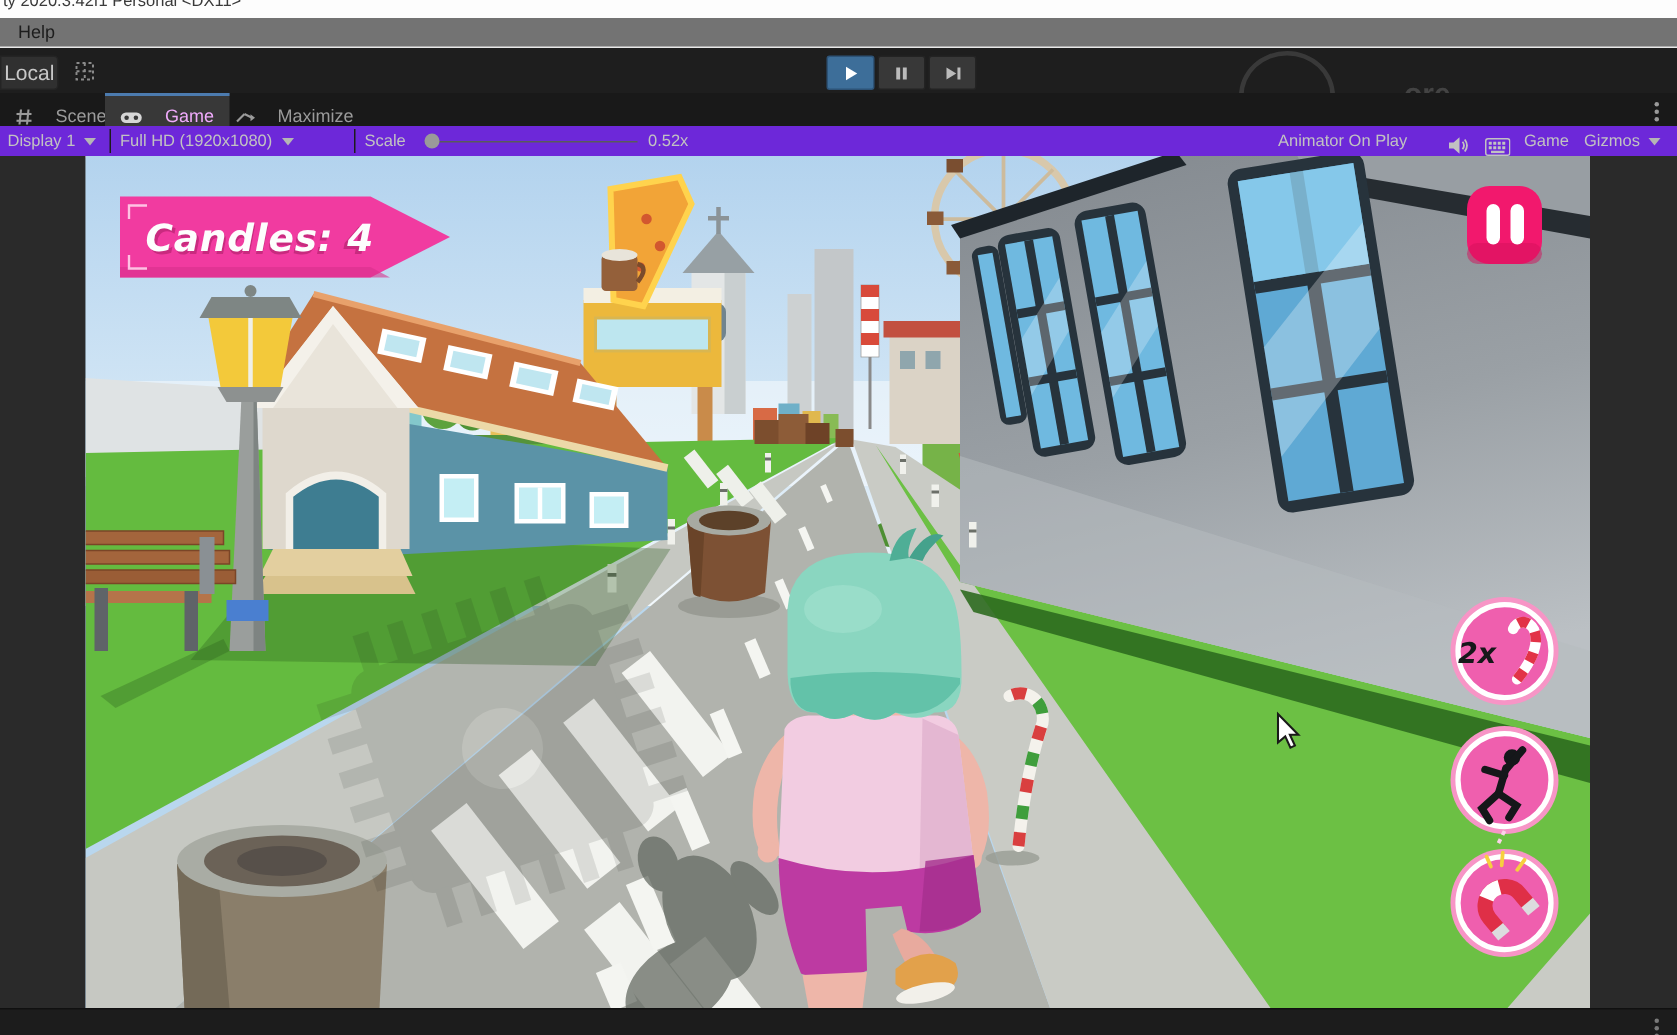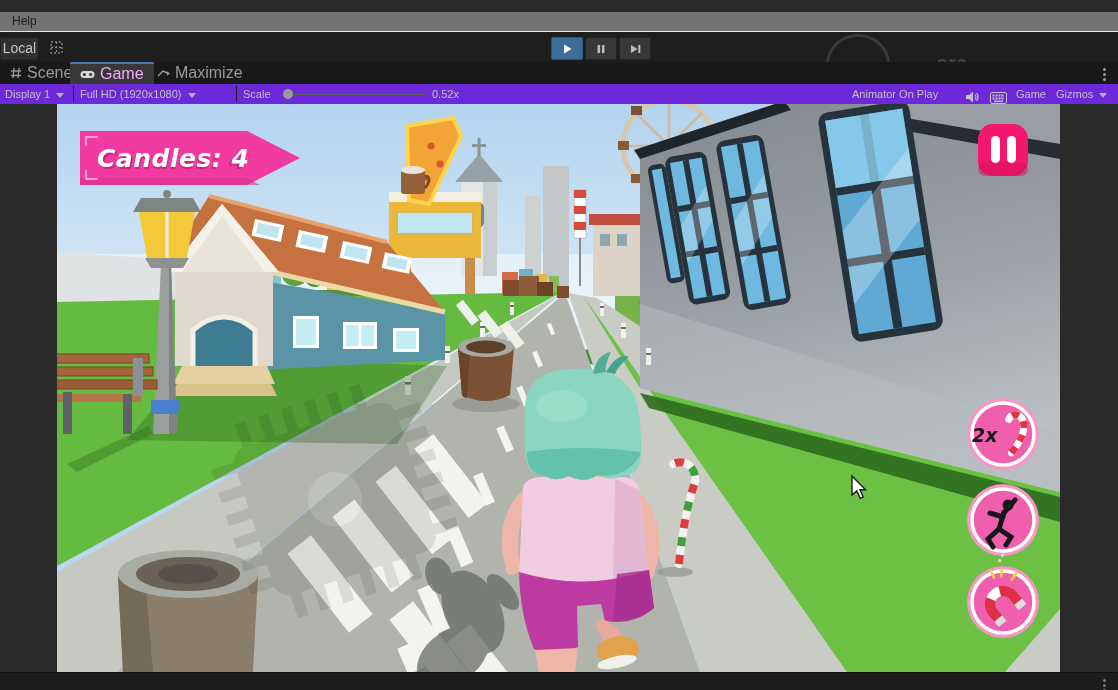--- a/index.html
+++ b/index.html
@@ -17,22 +17,22 @@
   .snap-ic{position:absolute;left:49px;top:8px;width:16px;height:16px;}
   .playgroup{position:absolute;left:551px;top:5px;display:flex;gap:2px;}
   .pbtn{width:30px;height:21px;background:#383838;border:1px solid #232323;border-radius:2px;
         display:flex;align-items:center;justify-content:center;}
   .pbtn.active{background:#3d6e99;border-color:#2d5377;}
   .wm-ring{position:absolute;left:826px;top:2px;width:58px;height:54px;border:3px solid rgba(185,185,185,0.18);
            border-radius:50%;pointer-events:none;}
   .wm-ore{position:absolute;left:936px;top:20px;font-size:20px;font-weight:bold;color:rgba(200,200,200,0.22);pointer-events:none;}
   
   .tabrow{position:absolute;left:0;top:62px;width:100%;height:22px;background:#191919;}
-  .tab{position:absolute;top:0;height:22px;display:flex;align-items:center;gap:5px;padding:0 10px;
-       color:#9b9b9b;font-size:16px;}
+  .tab{position:absolute;top:0;height:22px;display:flex;align-items:flex-end;gap:15px;padding:0 10px;
+       color:#9b9b9b;font-size:12px;}
   .tab.active{background:#383838;color:#f0abfc;border-top:2px solid #4c7baf;height:20px;}
   .kebab{position:absolute;width:4px;top:4px;}
   .kebab i{display:block;width:3px;height:3px;border-radius:50%;background:#9a9a9a;margin:2px auto;}
   
   .gtoolbar{position:absolute;left:0;top:84px;width:100%;height:20px;background:#6d28d9;
             border-bottom:1px solid #be185d;color:#c2c2c2;font-size:11px;}
   .gt{position:absolute;top:0;height:20px;line-height:20px;}
   .caret{display:inline-block;width:0;height:0;border-left:4px solid transparent;border-right:4px solid transparent;
          border-top:5px solid #b5b5b5;margin-left:6px;vertical-align:middle;}
   .vsep{position:absolute;top:2px;width:1px;height:16px;background:#1c1c1c;}
@@ -45,20 +45,23 @@
   
   .statusbar{position:absolute;left:0;top:672px;width:100%;height:18px;background:#1c1c1c;border-top:1px solid #101010;}
   .statusbar .kebab i{background:#7a7a7a;}
   text{font-family:"DejaVu Sans","Liberation Sans",sans-serif;}
 </style>
 </head>
 <body>
 
 <div class="stage">
 
+  <div class="titlebar">
+    <span>ty 2020.3.42f1 Personal &lt;DX11&gt;</span>
+  </div>
 
   <div class="menubar">
     <span class="menu">Help</span>
   </div>
 
   <div class="toolbar">
     <div class="btn-local">Local</div>
     <svg class="snap-ic" viewBox="0 0 16 16">
       <g stroke="#8a8a8a" stroke-width="1.3" fill="none" stroke-dasharray="2 2">
         <rect x="2" y="2" width="11" height="11"></rect>

